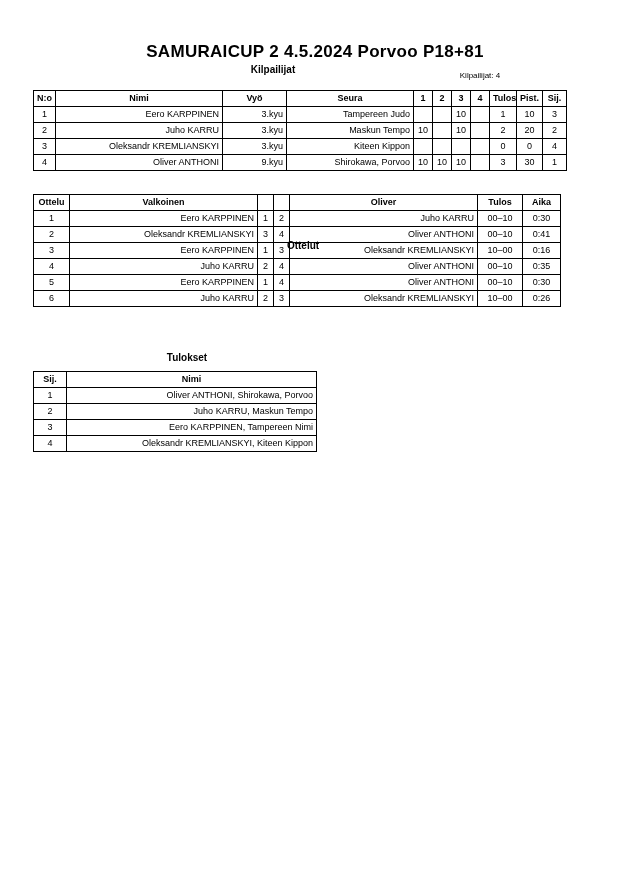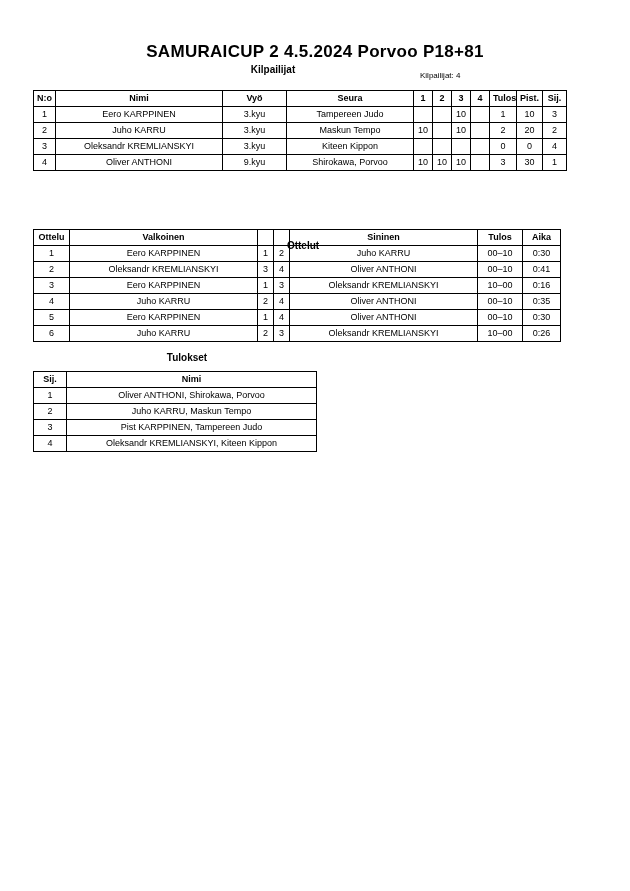--- a/index.html
+++ b/index.html
@@ -30,42 +30,42 @@
     font-weight: bold;
     letter-spacing: 0.3px;
   }
   .section-label {
     font-size: 10px;
     font-weight: bold;
     text-align: center;
   }
   .small-right {
     font-size: 8px;
-    text-align: left;
+    text-align: center;
   }
   table {
     border-collapse: collapse;
     table-layout: fixed;
   }
   table td, table th {
     border: 1px solid #000000;
     font-size: 9px;
     font-weight: normal;
     padding: 0 3px;
     height: 15px;
     line-height: 15px;
     overflow: hidden;
     white-space: nowrap;
   }
   table th {
     font-weight: bold;
     text-align: center;
   }
   .c { text-align: center; }
-  .l { text-align: center; }
+  .l { text-align: right; }
 
   
   #kilpailijat-wrap {
     position: absolute;
     left: 33px;
     top: 64px;
     width: 507px;
   }
   #kilpailijat-label {
     position: absolute;
@@ -96,21 +96,21 @@
   #ottelut-label {
     position: absolute;
     left: 200px;
     top: 0px;
     width: 140px;
     margin-top: 48px;
   }
   #ottelut-table {
     position: absolute;
     left: 0;
-    top: 37px;
+    top: 2px;
     width: 527px;
   }
 
   
   #tulokset-wrap {
     position: absolute;
     left: 33px;
     top: 352px;
     width: 283px;
   }
@@ -236,21 +236,21 @@
         <col style="width:188px">
         <col style="width:45px">
         <col style="width:38px">
       </colgroup>
       <thead>
         <tr>
           <th>Ottelu</th>
           <th>Valkoinen</th>
           <th></th>
           <th></th>
-          <th>Sininen</th>
+          <th>Oliver</th>
           <th>Tulos</th>
           <th>Aika</th>
         </tr>
       </thead>
       <tbody>
         <tr>
           <td class="c">1</td>
           <td class="l">Eero KARPPINEN</td>
           <td class="c">1</td>
           <td class="c">2</td>
@@ -325,21 +325,21 @@
         <tr>
           <td class="c">1</td>
           <td class="l">Oliver ANTHONI, Shirokawa, Porvoo</td>
         </tr>
         <tr>
           <td class="c">2</td>
           <td class="l">Juho KARRU, Maskun Tempo</td>
         </tr>
         <tr>
           <td class="c">3</td>
-          <td class="l">Pist KARPPINEN, Tampereen Judo</td>
+          <td class="l">Eero KARPPINEN, Tampereen Nimi</td>
         </tr>
         <tr>
           <td class="c">4</td>
           <td class="l">Oleksandr KREMLIANSKYI, Kiteen Kippon</td>
         </tr>
       </tbody>
     </table>
   </div>
 
 </div>

